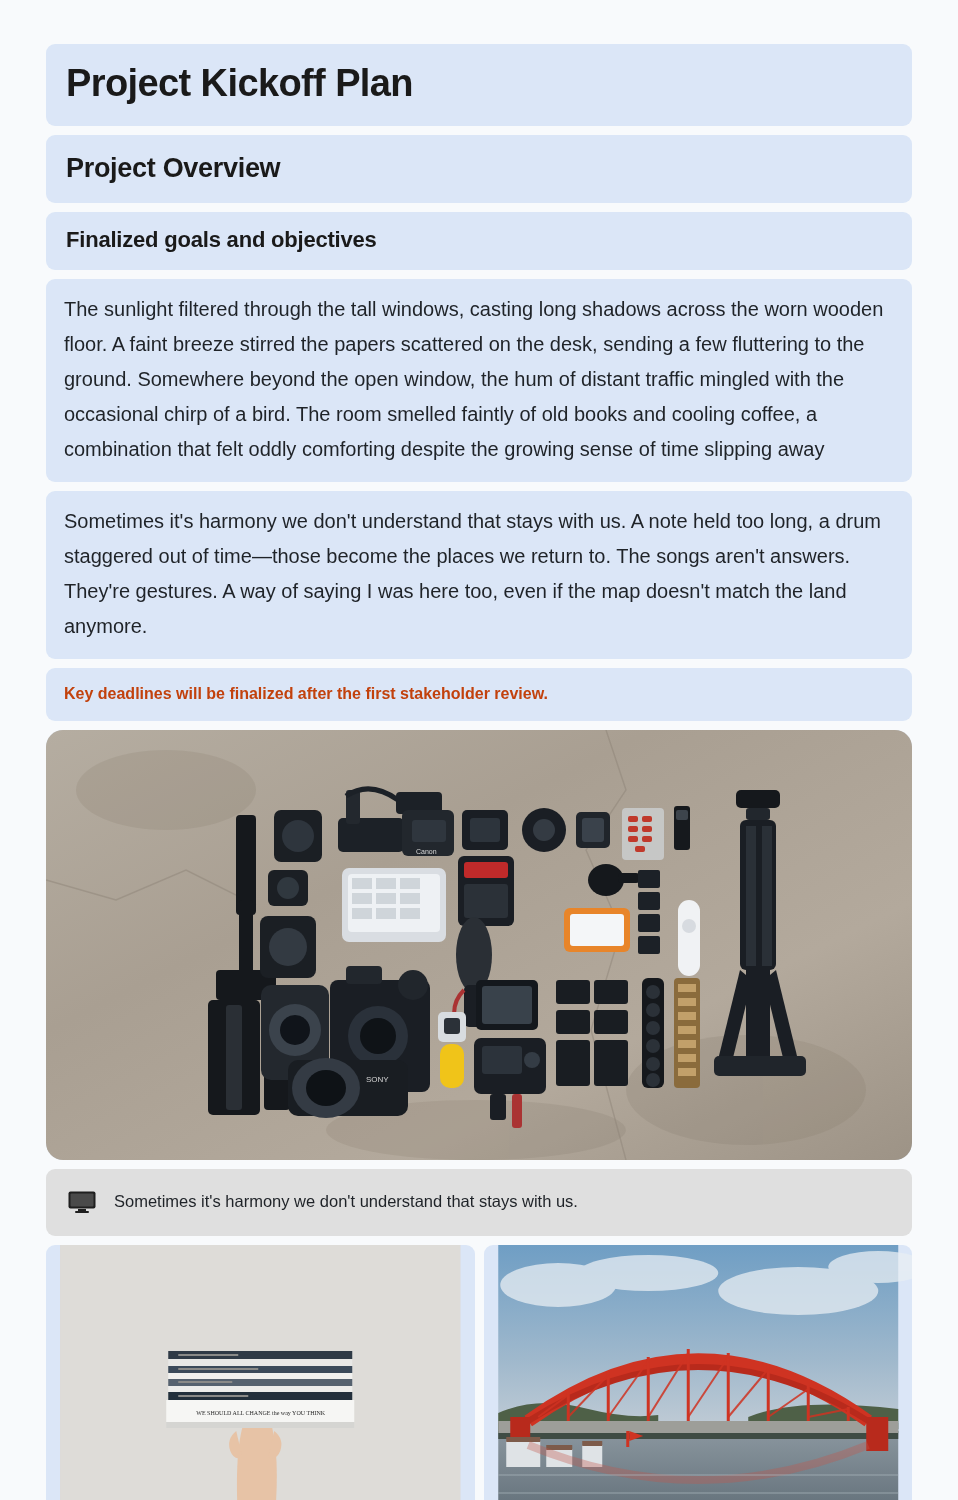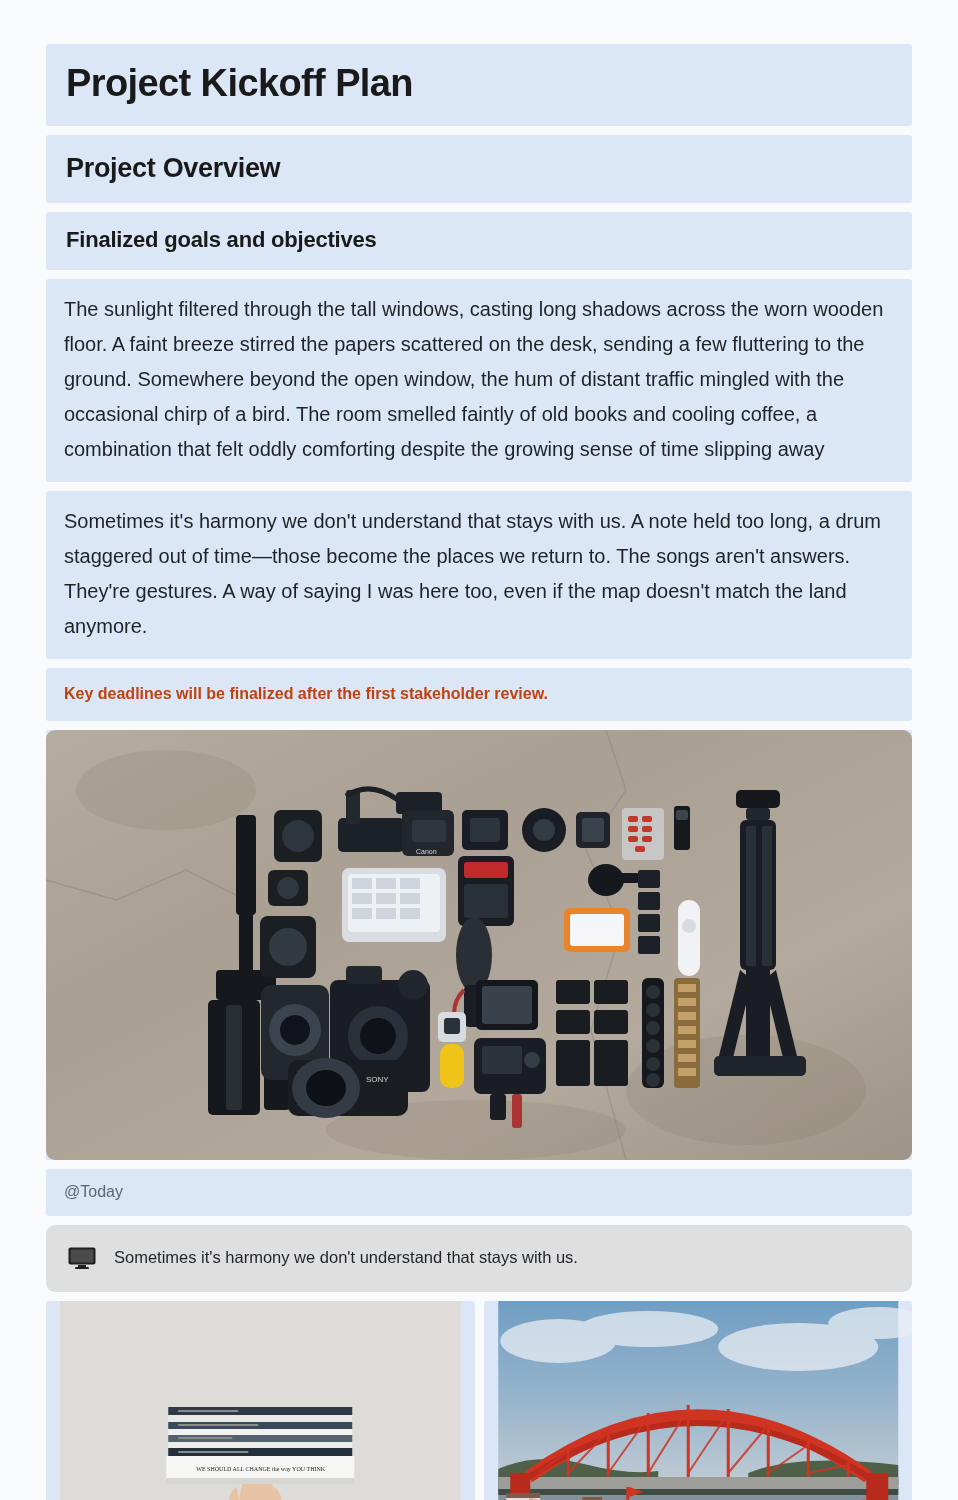--- a/index.html
+++ b/index.html
@@ -11,21 +11,21 @@
   }
   .page {
     width: 958px;
     min-height: 1500px;
     background: #f8fafc;
     padding: 44px 46px 40px 46px;
     position: relative;
   }
   .block {
     background: #dbe6f7;
-    border-radius: 3px;
+    border-radius: 9px;
     margin-bottom: 9px;
     padding: 14px 18px;
   }
   .block-title {
     padding: 18px 20px 20px 20px;
   }
   .title-h1 {
     font-size: 38px;
     font-weight: bold;
     color: #1a1a1a;
@@ -58,21 +58,21 @@
     font-size: 16px;
     font-weight: bold;
     color: #c2410c;
     padding: 14px 18px 15px 18px;
     line-height: 1.5;
   }
   .img-block {
     padding: 0;
     overflow: hidden;
     line-height: 0;
-    border-radius: 1px;
+    border-radius: 17px;
   }
   .photo {
     width: 100%;
     display: block;
     border-radius: 9px;
   }
   .mention-block {
     padding: 14px 18px 15px 18px;
     font-size: 16px;
     color: #5b6673;
@@ -315,21 +315,20 @@
         <rect x="436" y="256" width="50" height="38" rx="3" fill="#39424b"></rect>
         <rect x="428" y="308" width="72" height="56" rx="7" fill="#1a1e24"></rect>
         <rect x="436" y="316" width="40" height="28" rx="3" fill="#2c333b"></rect>
         <circle cx="486" cy="330" r="8" fill="#343c45"></circle>
         <rect x="444" y="364" width="16" height="26" rx="3" fill="#1a1e24"></rect>
         <rect x="466" y="364" width="10" height="34" rx="3" fill="#a33"></rect>
       </g>
     </svg>
   </div>
 
-  <div class="block mention-block">@Today</div>
 
   <div class="callout">
     <span class="callout-icon">
       <svg viewBox="0 0 28 22" width="28" height="22">
         <rect x="0.5" y="0.5" width="27" height="17" rx="2" fill="#1f1f1f"></rect>
         <rect x="2.5" y="2.5" width="23" height="13" rx="1" fill="#4a4a4a"></rect>
         <rect x="10" y="18" width="8" height="2" fill="#1f1f1f"></rect>
         <rect x="7" y="20" width="14" height="2" rx="1" fill="#1f1f1f"></rect>
       </svg>
     </span>

